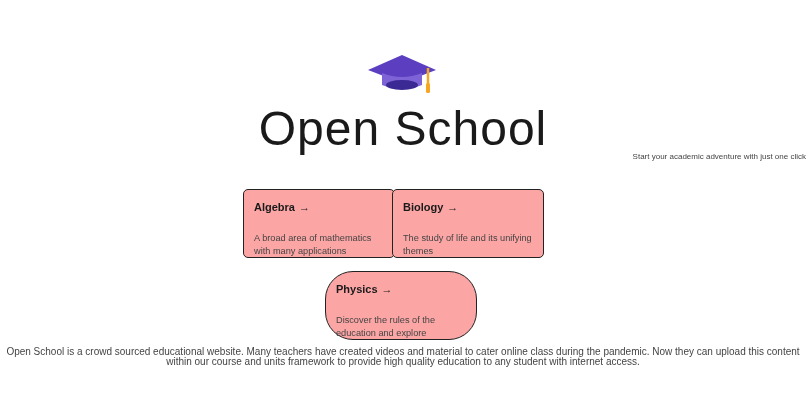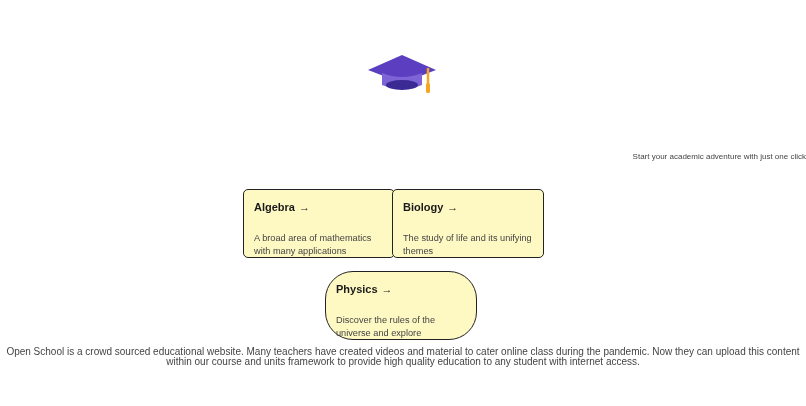--- a/index.html
+++ b/index.html
@@ -14,21 +14,21 @@
       position: absolute; left: 0; right: 0; top: 100px; text-align: center;
       font-size: 48px; font-weight: 300; letter-spacing: 1px; color: #1a1a1a;
       line-height: 58px;
     }
     .subtitle {
       position: absolute; left: 0; right: 0; top: 152px; text-align: right;
       font-size: 8px; color: #444; line-height: 10px;
     }
     .card {
       position: absolute; width: 152px; height: 69px;
-      border: 1.5px solid #222; border-radius: 5px; background: #fef9c3;
+      border: 1.5px solid #222; border-radius: 5px; background: #fca5a5;
       padding: 10px 10px 0 10px; cursor: pointer;
     }
     .card-title {
       font-size: 11px; font-weight: bold; color: #1a1a1a; line-height: 14px;
       display: flex; align-items: center; gap: 4px;
     }
     .card-arrow { font-weight: normal; font-size: 11px; }
     .card-desc {
       margin-top: 18px; font-size: 9.2px; color: #444; line-height: 13px;
     }
@@ -48,20 +48,21 @@
   <div class="logo">
     <svg width="72" height="44" viewBox="0 0 72 44">
       <polygon points="36,2 70,17 36,30 2,17" fill="#5b3fc0"></polygon>
       <path d="M16,20 L16,32 Q36,40 56,32 L56,20 Q36,28 16,20 Z" fill="#7d63d6"></path>
       <ellipse cx="36" cy="32" rx="16" ry="5" fill="#3b2994"></ellipse>
       <line x1="62" y1="15" x2="62" y2="34" stroke="#f5a623" stroke-width="2.5"></line>
       <rect x="60" y="30" width="4" height="10" rx="1.5" fill="#f5a623"></rect>
     </svg>
   </div>
 
+  <h1 class="title">Open School</h1>
   <p class="subtitle">Start your academic adventure with just one click</p>
 
   <div class="card card-algebra">
     <div class="card-title">
       <span>Algebra</span>
       <span class="card-arrow">→</span>
     </div>
     <p class="card-desc">A broad area of mathematics with many applications</p>
   </div>
 
@@ -71,18 +72,18 @@
       <span class="card-arrow">→</span>
     </div>
     <p class="card-desc">The study of life and its unifying themes</p>
   </div>
 
   <div class="card card-physics">
     <div class="card-title">
       <span>Physics</span>
       <span class="card-arrow">→</span>
     </div>
-    <p class="card-desc">Discover the rules of the universe and explore</p>
+    <p class="card-desc">Discover the rules of the education and explore</p>
   </div>
 
   <p class="footer">Open School is a crowd sourced educational website. Many teachers have created videos and material to cater online class during the pandemic. Now they can upload this content within our course and units framework to provide high quality education to any student with internet access.</p>
 
 </div>
 
 </body></html>

